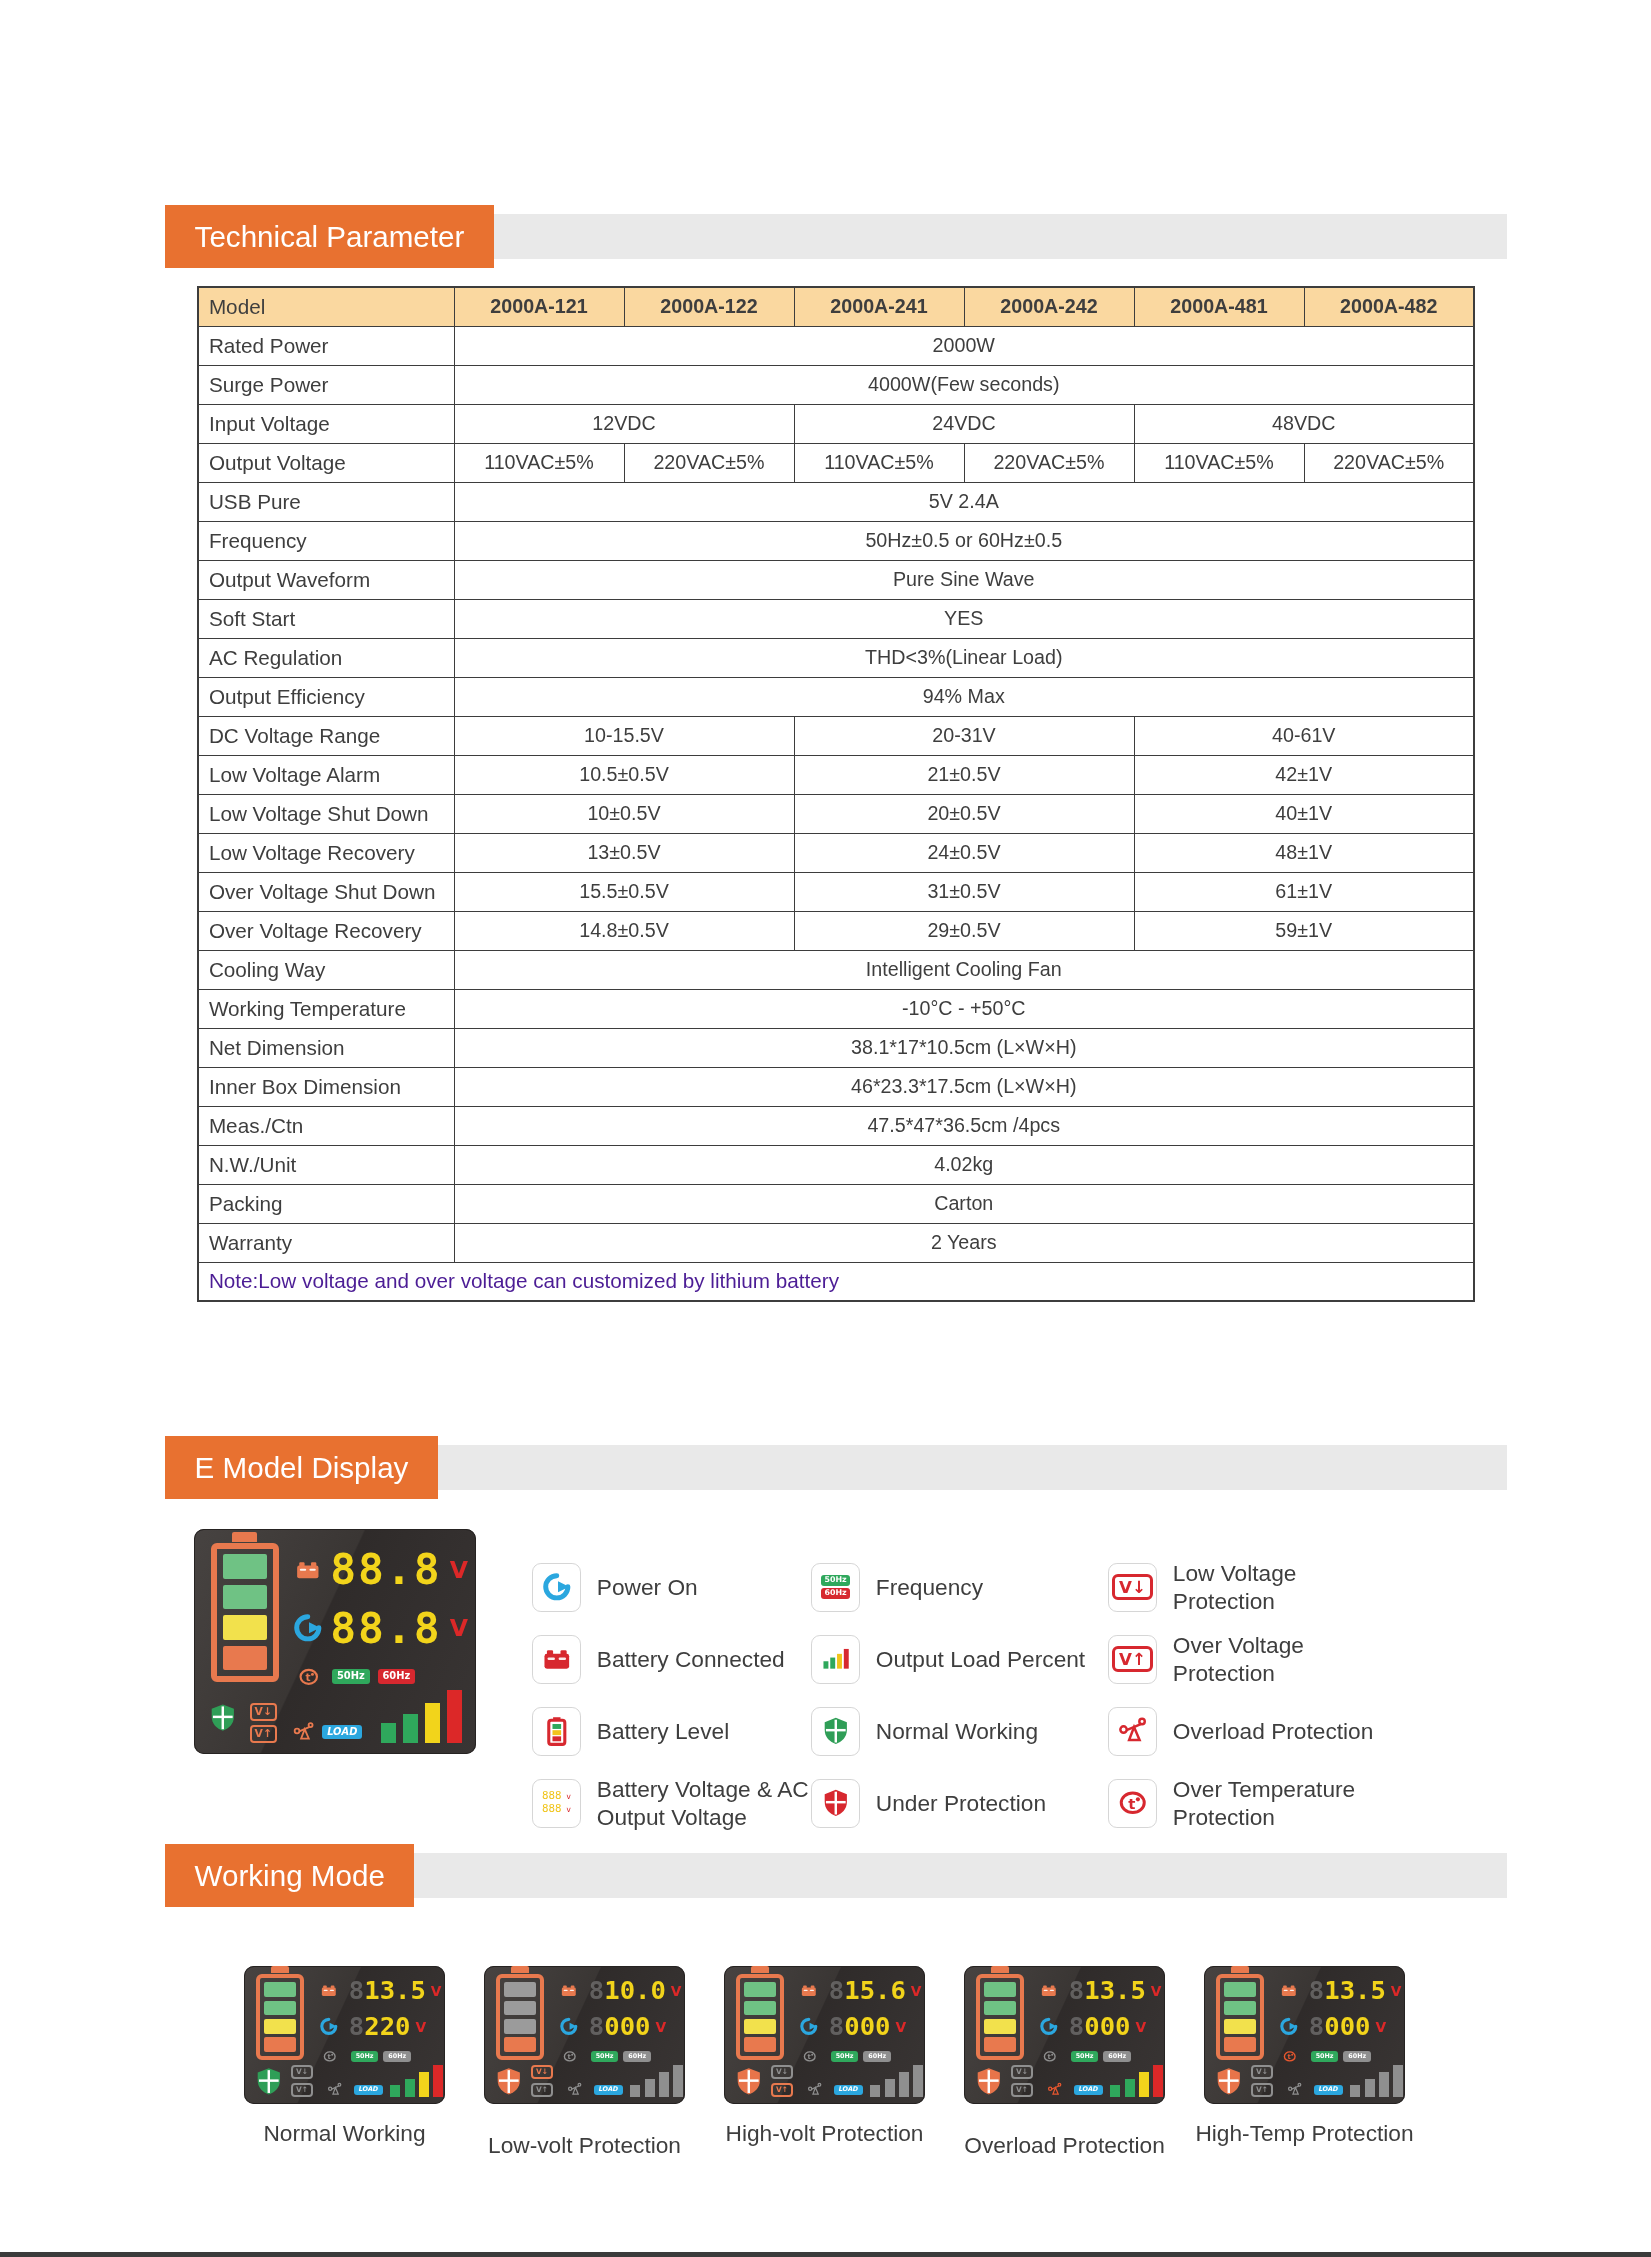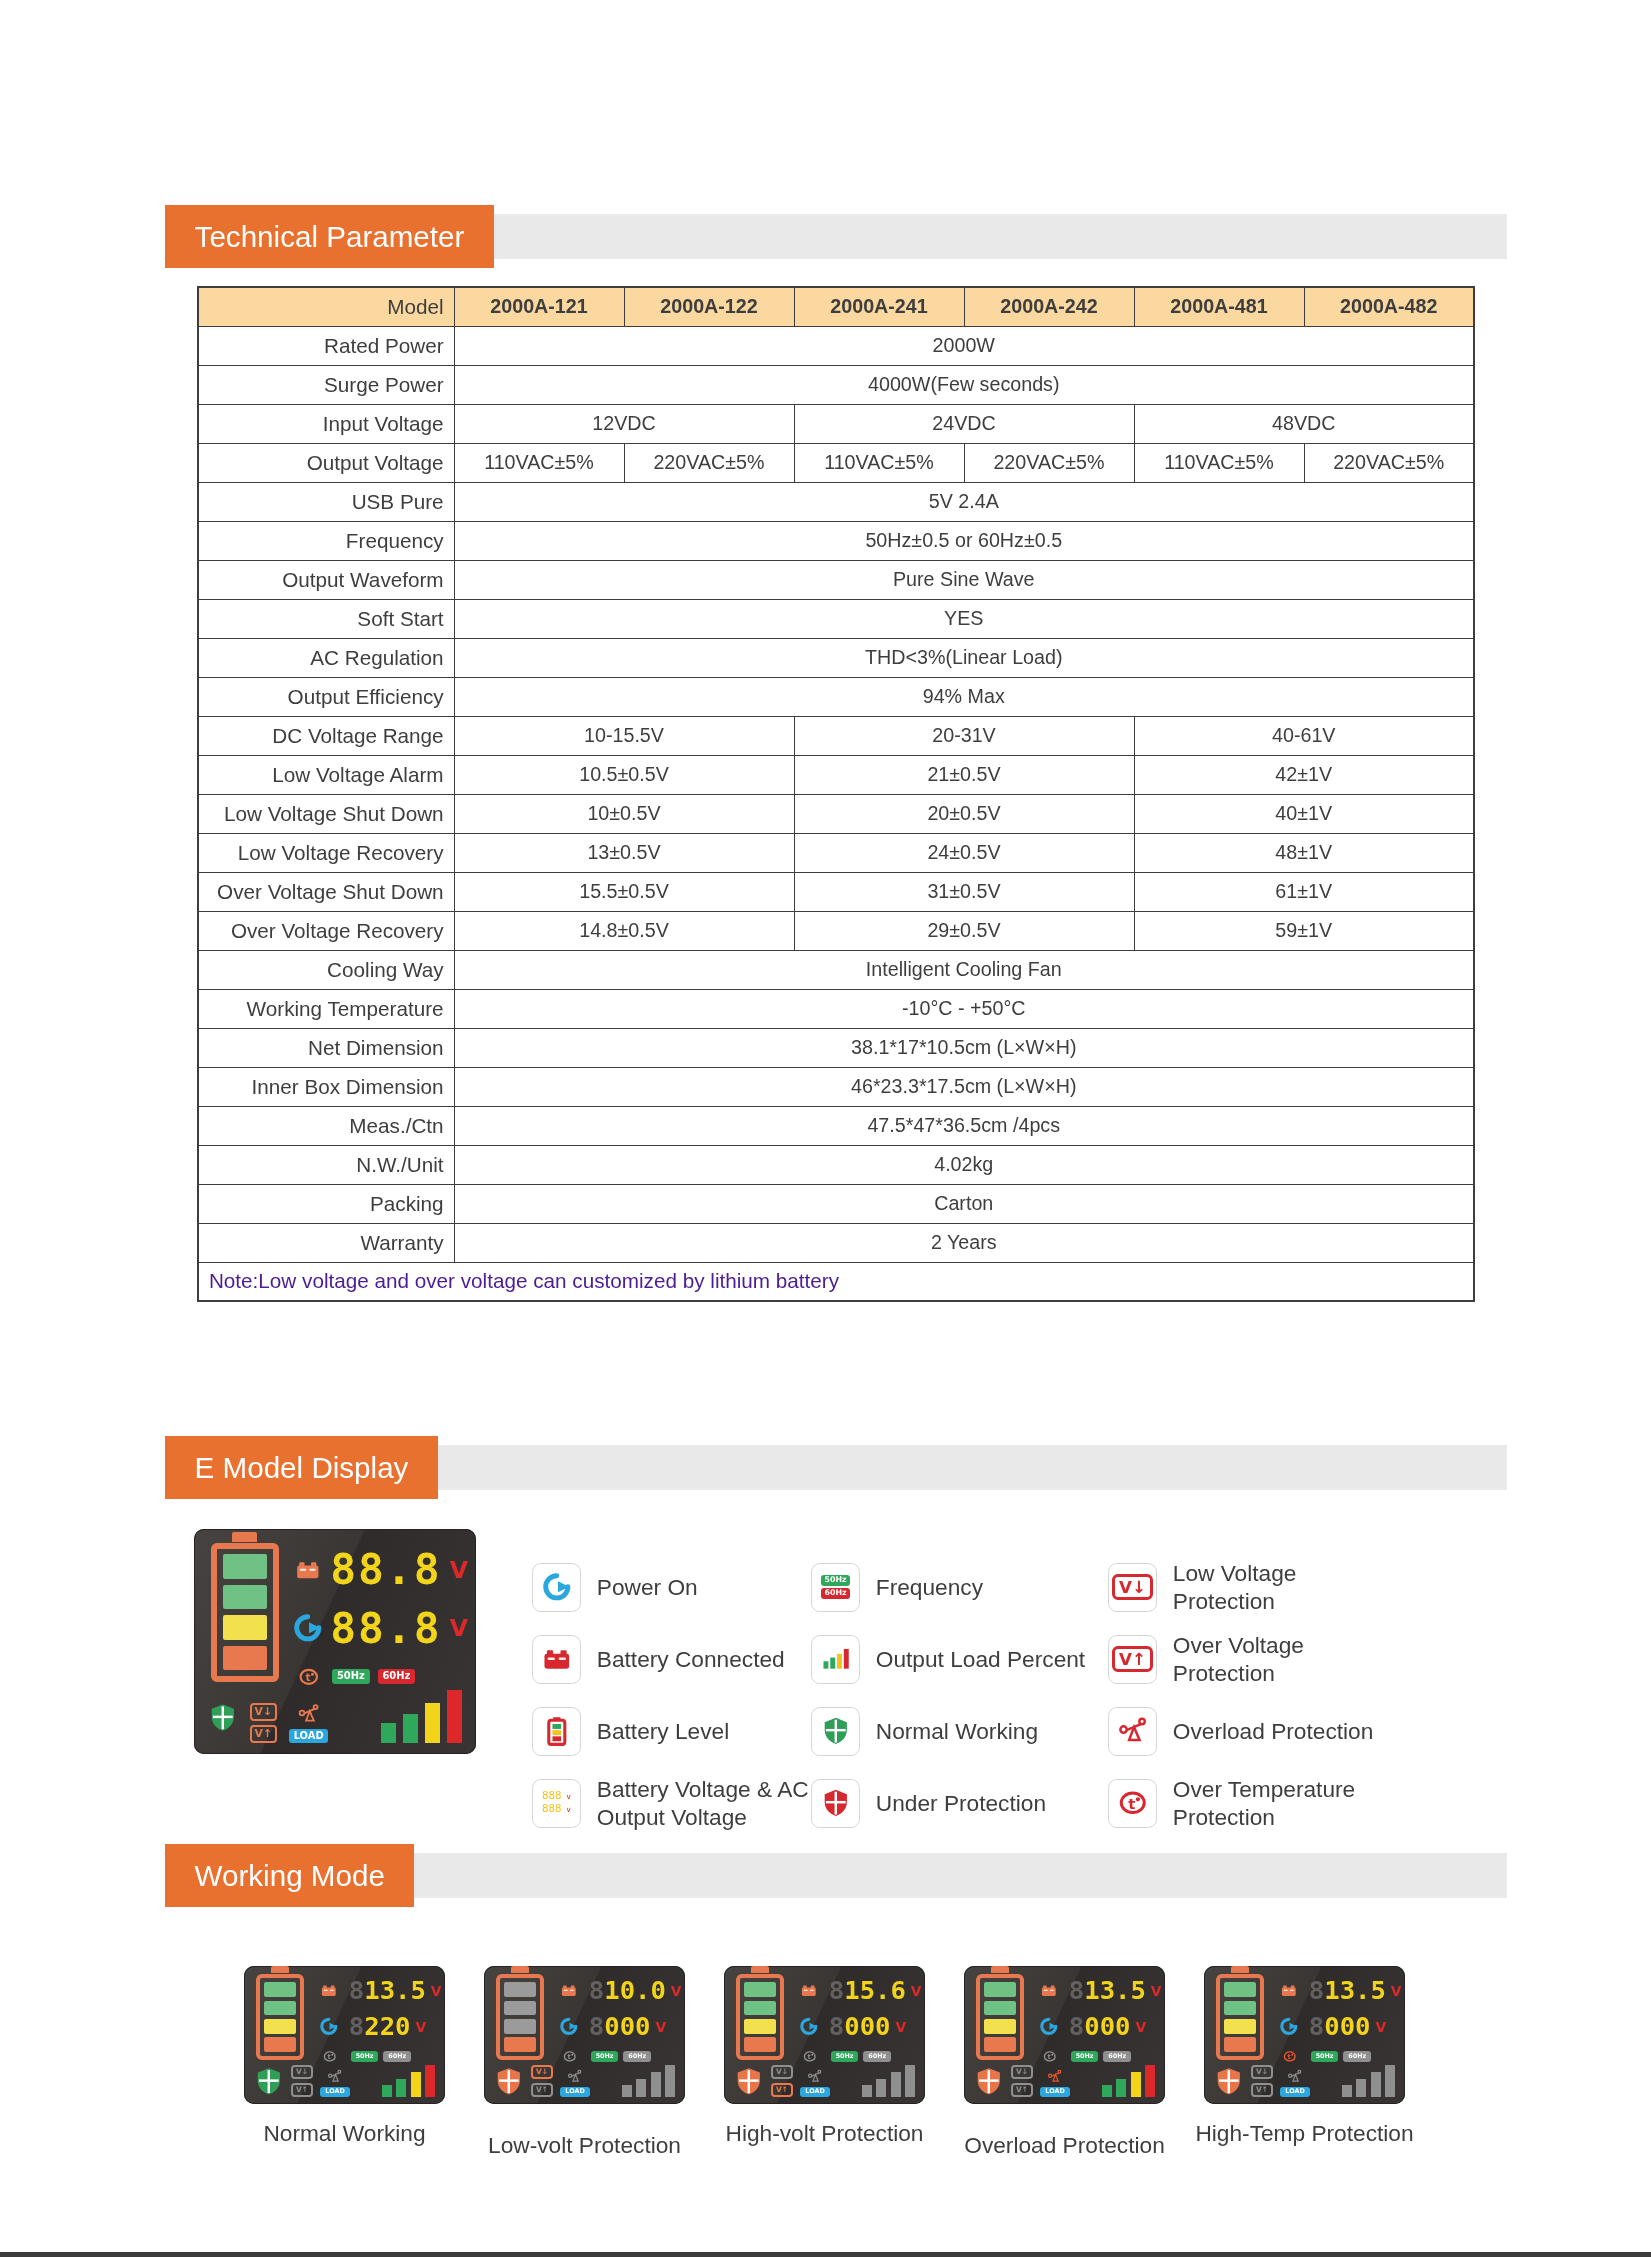--- a/index.html
+++ b/index.html
@@ -8,21 +8,21 @@
 
   
   .sec{position:absolute;left:165px;width:1342px;height:63px;display:flex;align-items:center;}
   .sec-title{background:#E87130;color:#fff;font-size:29.6px;padding:0 29.6px;height:63px;line-height:63px;white-space:nowrap;}
   .sec-band{flex:1;height:45px;background:#E9E9E9;}
 
   
   .tablewrap{position:absolute;left:197px;top:286px;}
   table{border-collapse:collapse;table-layout:fixed;width:1278px;border:2px solid #3d3d3d;}
   th,td{border:1px solid #3d3d3d;height:39px;padding:0 9.9px;color:#3e3e3e;font-weight:normal;box-sizing:border-box;}
-  th.label,td.label{text-align:right;font-size:20.7px;}
+  th.label,td.label{text-align:left;font-size:20.7px;}
   th.mod{background:#FAD8A0;text-align:center;font-size:19.7px;font-weight:bold;}
   th.label{background:#FAD8A0;}
   td.val{text-align:center;font-size:19.7px;}
   td.note{color:#4c1d95;font-size:20.7px;text-align:left;}
 
   
   #legend{position:absolute;left:532px;top:1551px;display:grid;grid-template-columns:279px 297px 399px;grid-auto-rows:72px;align-items:center;}
   .legend-item{display:flex;align-items:center;}
   .icon-box{width:47px;height:47px;border:1px solid #d6d6d6;border-radius:8.9px;background:#fff;display:flex;flex-direction:column;align-items:center;justify-content:center;gap:2px;flex:none;}
   .icon-box svg{display:block;}
@@ -48,21 +48,21 @@
   .lcd .digits .gh{color:#8a8a8a;opacity:.55;}
   .lcd .vunit{color:#DC2828;font-weight:bold;font-size:var(--unit);font-family:"DejaVu Sans",sans-serif;}
   .lcd .bicon svg{height:var(--bicon);display:block;}
   .lcd .picon svg{height:var(--picon);display:block;}
   .lcd .ticon svg{height:var(--ticon);display:block;}
   .lcd .fb{color:#fff;font-weight:bold;border-radius:3px;font-size:var(--fbs);padding:2px 4.9px;line-height:1.1;font-family:"DejaVu Sans",sans-serif;}
   .lcd .brow{position:absolute;left:5%;right:5%;bottom:5%;height:27%;display:flex;align-items:flex-end;gap:calc(var(--gap) * 1.5);}
   .lcd .shield svg{height:var(--shield);display:block;}
   .lcd .vstack{display:flex;flex-direction:column;gap:3.9px;}
   .lcd .vb{border:2px solid;border-radius:3.9px;font-weight:bold;font-size:var(--vbs);line-height:1.1;padding:1px 3px;font-family:"DejaVu Sans",sans-serif;text-align:center;}
-  .lcd .ostack{display:flex;flex-direction:column;align-items:center;gap:3.9px;}
+  .lcd .ostack{display:flex;flex-direction:row;align-items:center;gap:3.9px;font-style:italic;}
   .lcd .oicon svg{height:var(--oicon);display:block;}
   .lcd .loadb{background:#2BA7DF;color:#fff;border-radius:3px;font-weight:bold;font-size:var(--loads);padding:1px 4.9px;line-height:1.2;font-family:"DejaVu Sans",sans-serif;}
   .lcd .bars{display:flex;align-items:flex-end;gap:calc(var(--gap) * 0.9);margin-left:auto;height:92%;}
   .lcd .bars i{display:block;width:var(--barw);}
 
   #main-display{position:absolute;left:194px;top:1529px;}
   #working-modes{position:absolute;left:244px;top:1966px;display:flex;gap:39px;}
   .wm{width:201px;display:flex;flex-direction:column;align-items:center;}
   .wm-caption{font-size:22.7px;color:#3e3e3e;margin-top:15.8px;white-space:nowrap;}
   .wm.stagger .wm-caption{margin-top:27.6px;}

